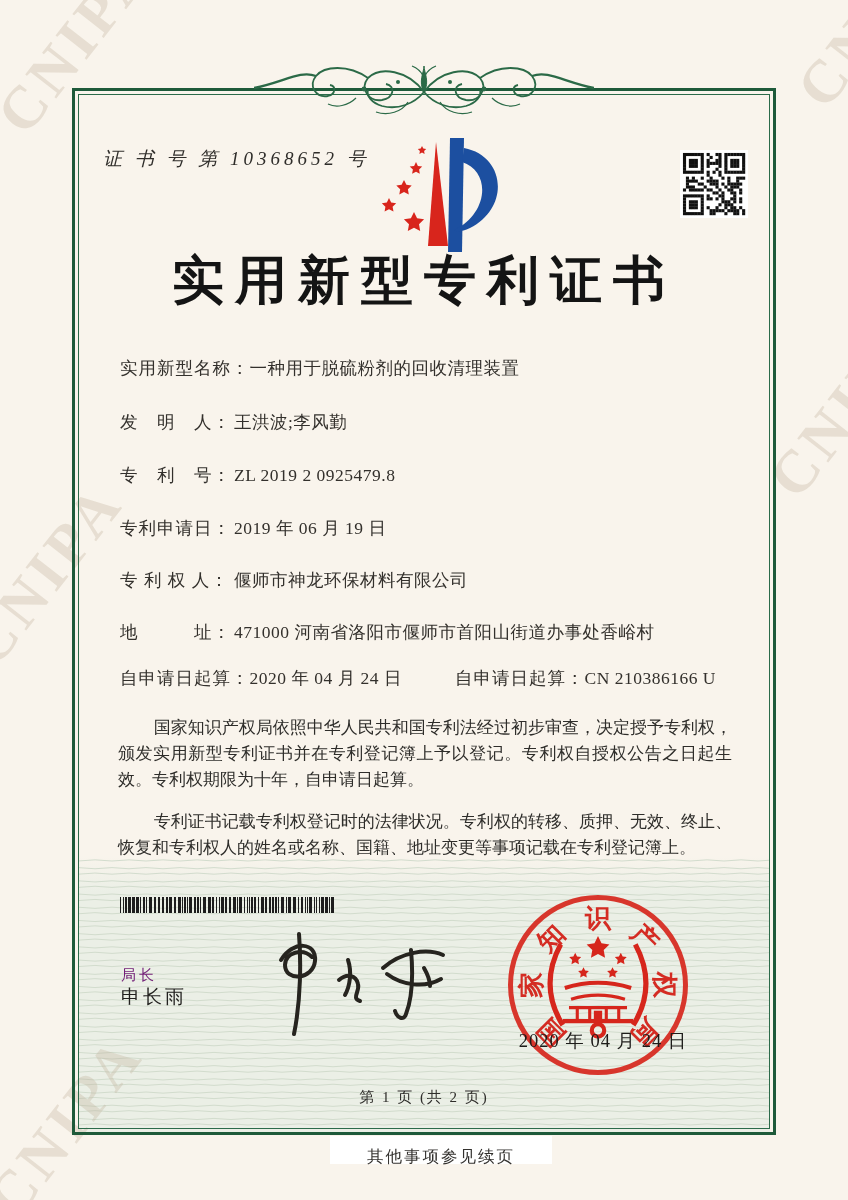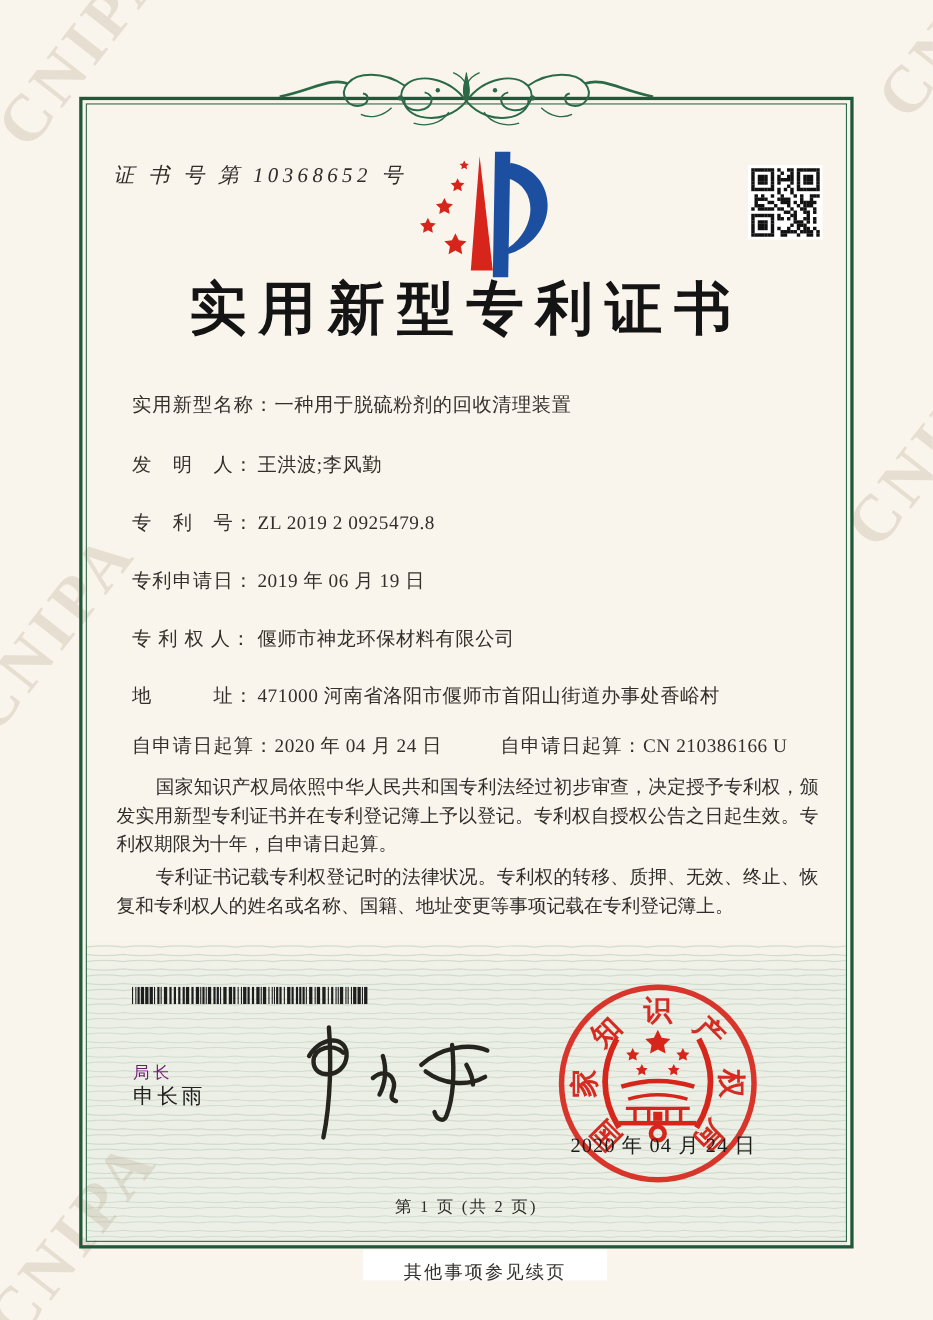--- a/index.html
+++ b/index.html
@@ -32,21 +32,21 @@
      letter-spacing:11px;color:#141414;z-index:3;}
 
   
   .row{position:absolute;left:120px;width:640px;font-size:17.5px;color:#33302c;z-index:3;white-space:nowrap;}
   .flabel{display:inline-block;min-width:114px;letter-spacing:1px;}
   .fvalue{letter-spacing:0.5px;}
   .pair2{position:absolute;left:335px;top:0;}
 
   
   #paras{left:102px;top:699px;width:646px;z-index:3;color:#2e2d2a;}
-  #paras p{margin:4px;font-size:17px;line-height:26px;text-indent:2.1em;text-align:justify;}
+  #paras p{margin:16px;font-size:17px;line-height:26px;text-indent:2.1em;text-align:justify;}
 
   
   #barcode{left:120px;top:897px;z-index:3;}
 
   
   #director-title{left:121px;top:966px;font-size:15px;letter-spacing:3px;color:#701a75;z-index:3;text-align:right;}
   #director-name{left:121px;top:984px;font-size:19px;letter-spacing:3px;color:#22211f;z-index:3;}
   #signature{left:255px;top:928px;z-index:3;}
 
   

